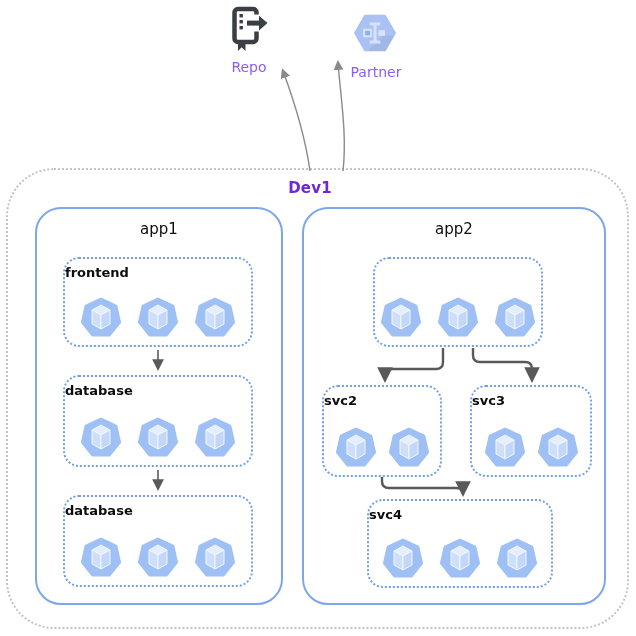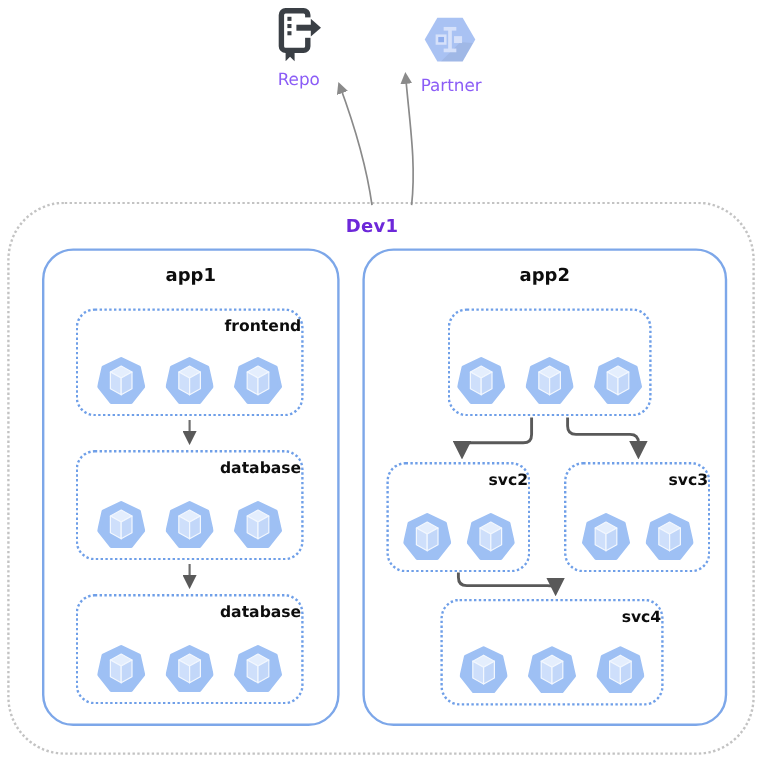--- a/index.html
+++ b/index.html
@@ -16,29 +16,29 @@
   }
   .env-label{
     left:0;top:179px;width:620px;text-align:center;
     color:#6d28d9;font-weight:bold;font-size:15px;letter-spacing:.2px;
   }
   
   .app{
     border:2px solid #7da7e9;border-radius:26px;background:#ffffff;
   }
   .app-label{
-    left:0;right:0;top:11px;text-align:center;font-weight:bold;font-size:15px;
+    left:0;right:0;top:11px;text-align:center;font-weight:normal;font-size:15px;
     position:absolute;
   }
   
   .service{
     border:2px dotted #6f9fe8;border-radius:16px;background:transparent;
   }
   .service-label{
-    position:absolute;left:0;right:0;top:6px;text-align:right;
+    position:absolute;left:0;right:0;top:6px;text-align:left;
     font-weight:bold;font-size:13px;
   }
   .pods{
     position:absolute;left:0;right:0;bottom:8px;
     display:flex;justify-content:center;gap:17px;
   }
   .pod{width:40px;height:40px;flex:0 0 auto;}
   
   .ext-label{
     text-align:center;font-size:14px;color:#8b5cf6;

